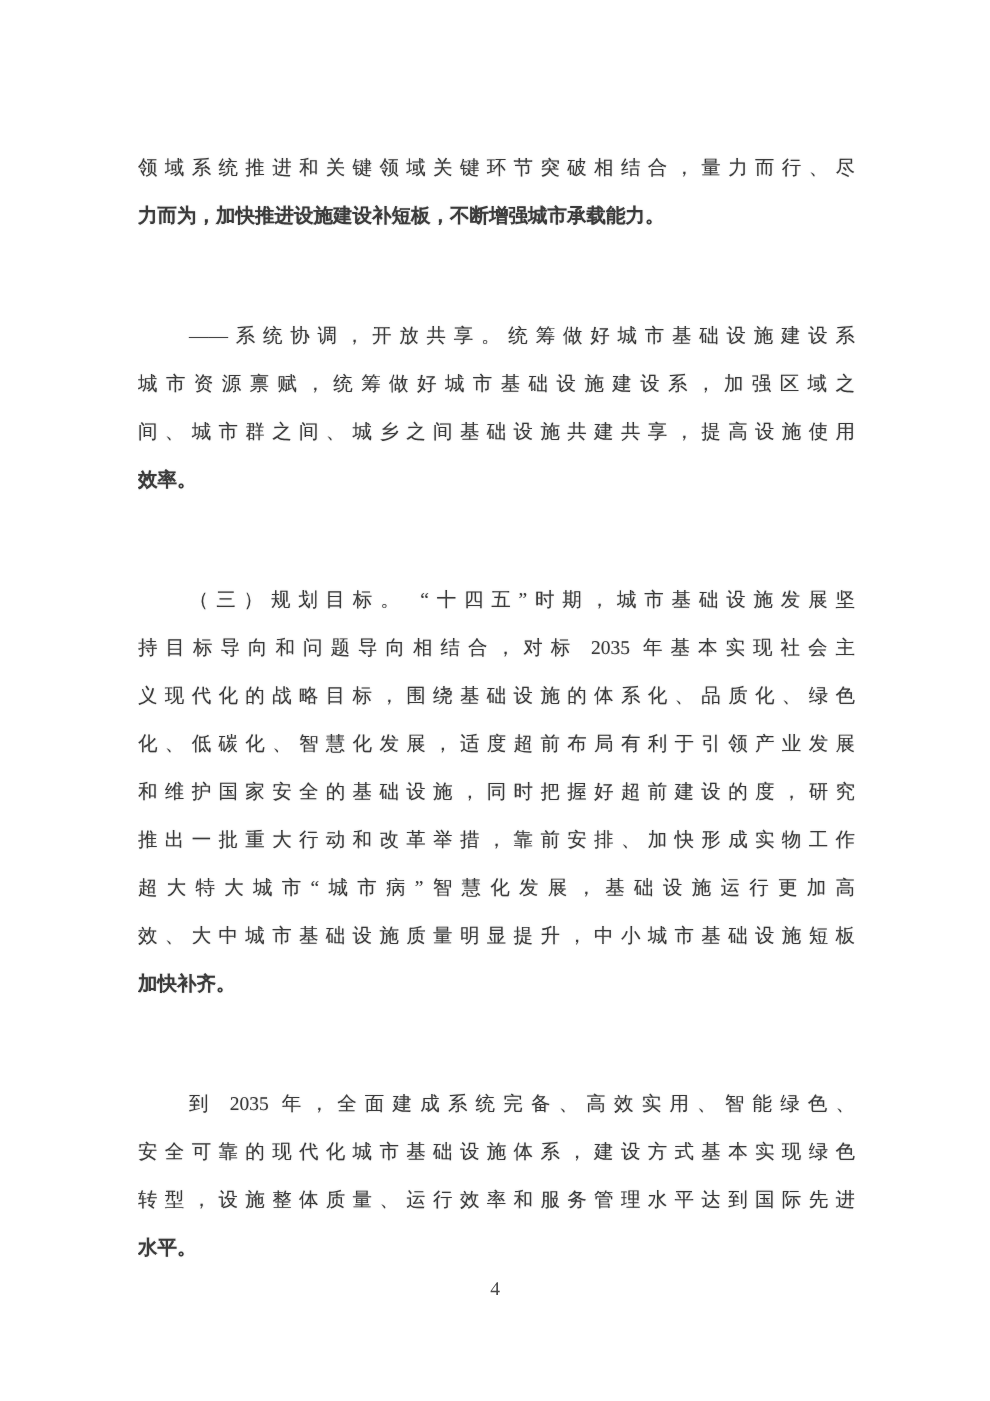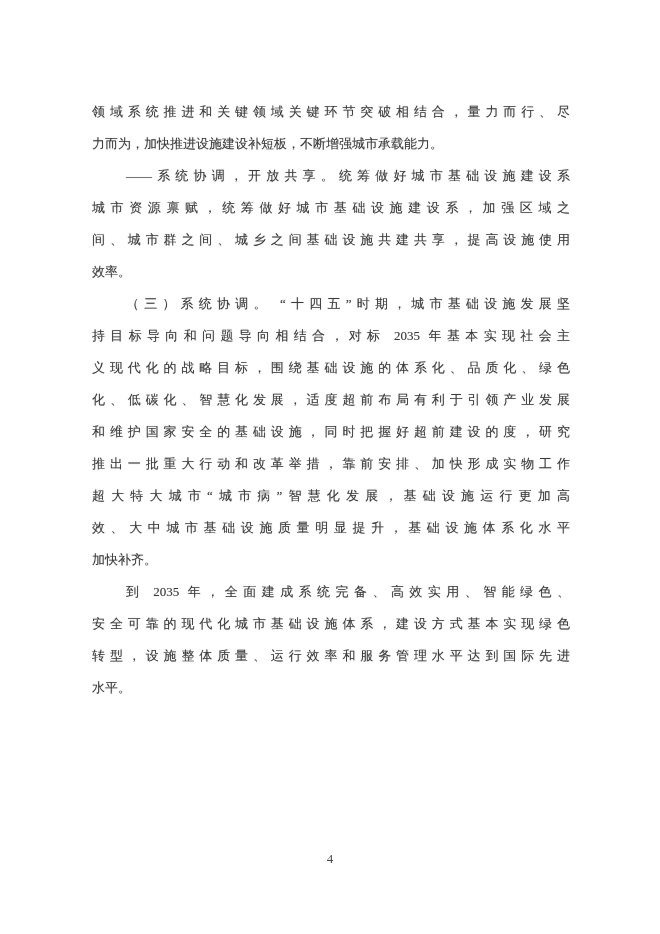--- a/index.html
+++ b/index.html
@@ -27,23 +27,25 @@
   .ln {
     font-size: 13px;
     height: 32px;
     line-height: 32px;
     text-align: justify;
     text-align-last: justify;
     overflow: hidden;
   }
   .ln.ind {
     text-indent: 34px;
+    margin-top: 48px;
   }
   .ln.end {
     text-align-last: left;
+    font-weight: bold;
   }
   .pagenum {
     position: absolute;
     left: 0;
     right: 0;
     top: 849px;
     height: 20px;
     line-height: 20px;
     text-align: center;
     font-size: 13px;
@@ -54,28 +56,28 @@
 <body>
 
 <div class="sheet" style="--paper: #ffffff; --ink: #3c3c3c;">
   <div class="textblock">
     <div class="ln">领域系统推进和关键领域关键环节突破相结合，量力而行、尽</div>
     <div class="ln end">力而为，加快推进设施建设补短板，不断增强城市承载能力。</div>
     <div class="ln ind">——系统协调，开放共享。统筹做好城市基础设施建设系</div>
     <div class="ln">城市资源禀赋，统筹做好城市基础设施建设系，加强区域之</div>
     <div class="ln">间、城市群之间、城乡之间基础设施共建共享，提高设施使用</div>
     <div class="ln end">效率。</div>
-    <div class="ln ind">（三）系统协调。 “十四五”时期，城市基础设施发展坚</div>
+    <div class="ln ind">（三）规划目标。 “十四五”时期，城市基础设施发展坚</div>
     <div class="ln">持目标导向和问题导向相结合，对标 2035 年基本实现社会主</div>
     <div class="ln">义现代化的战略目标，围绕基础设施的体系化、品质化、绿色</div>
     <div class="ln">化、低碳化、智慧化发展，适度超前布局有利于引领产业发展</div>
     <div class="ln">和维护国家安全的基础设施，同时把握好超前建设的度，研究</div>
     <div class="ln">推出一批重大行动和改革举措，靠前安排、加快形成实物工作</div>
     <div class="ln">超大特大城市“城市病”智慧化发展，基础设施运行更加高</div>
-    <div class="ln">效、大中城市基础设施质量明显提升，基础设施体系化水平</div>
+    <div class="ln">效、大中城市基础设施质量明显提升，中小城市基础设施短板</div>
     <div class="ln end">加快补齐。</div>
     <div class="ln ind">到 2035 年，全面建成系统完备、高效实用、智能绿色、</div>
     <div class="ln">安全可靠的现代化城市基础设施体系，建设方式基本实现绿色</div>
     <div class="ln">转型，设施整体质量、运行效率和服务管理水平达到国际先进</div>
     <div class="ln end">水平。</div>
   </div>
   <div class="pagenum">4</div>
 </div>
 
 </body></html>

